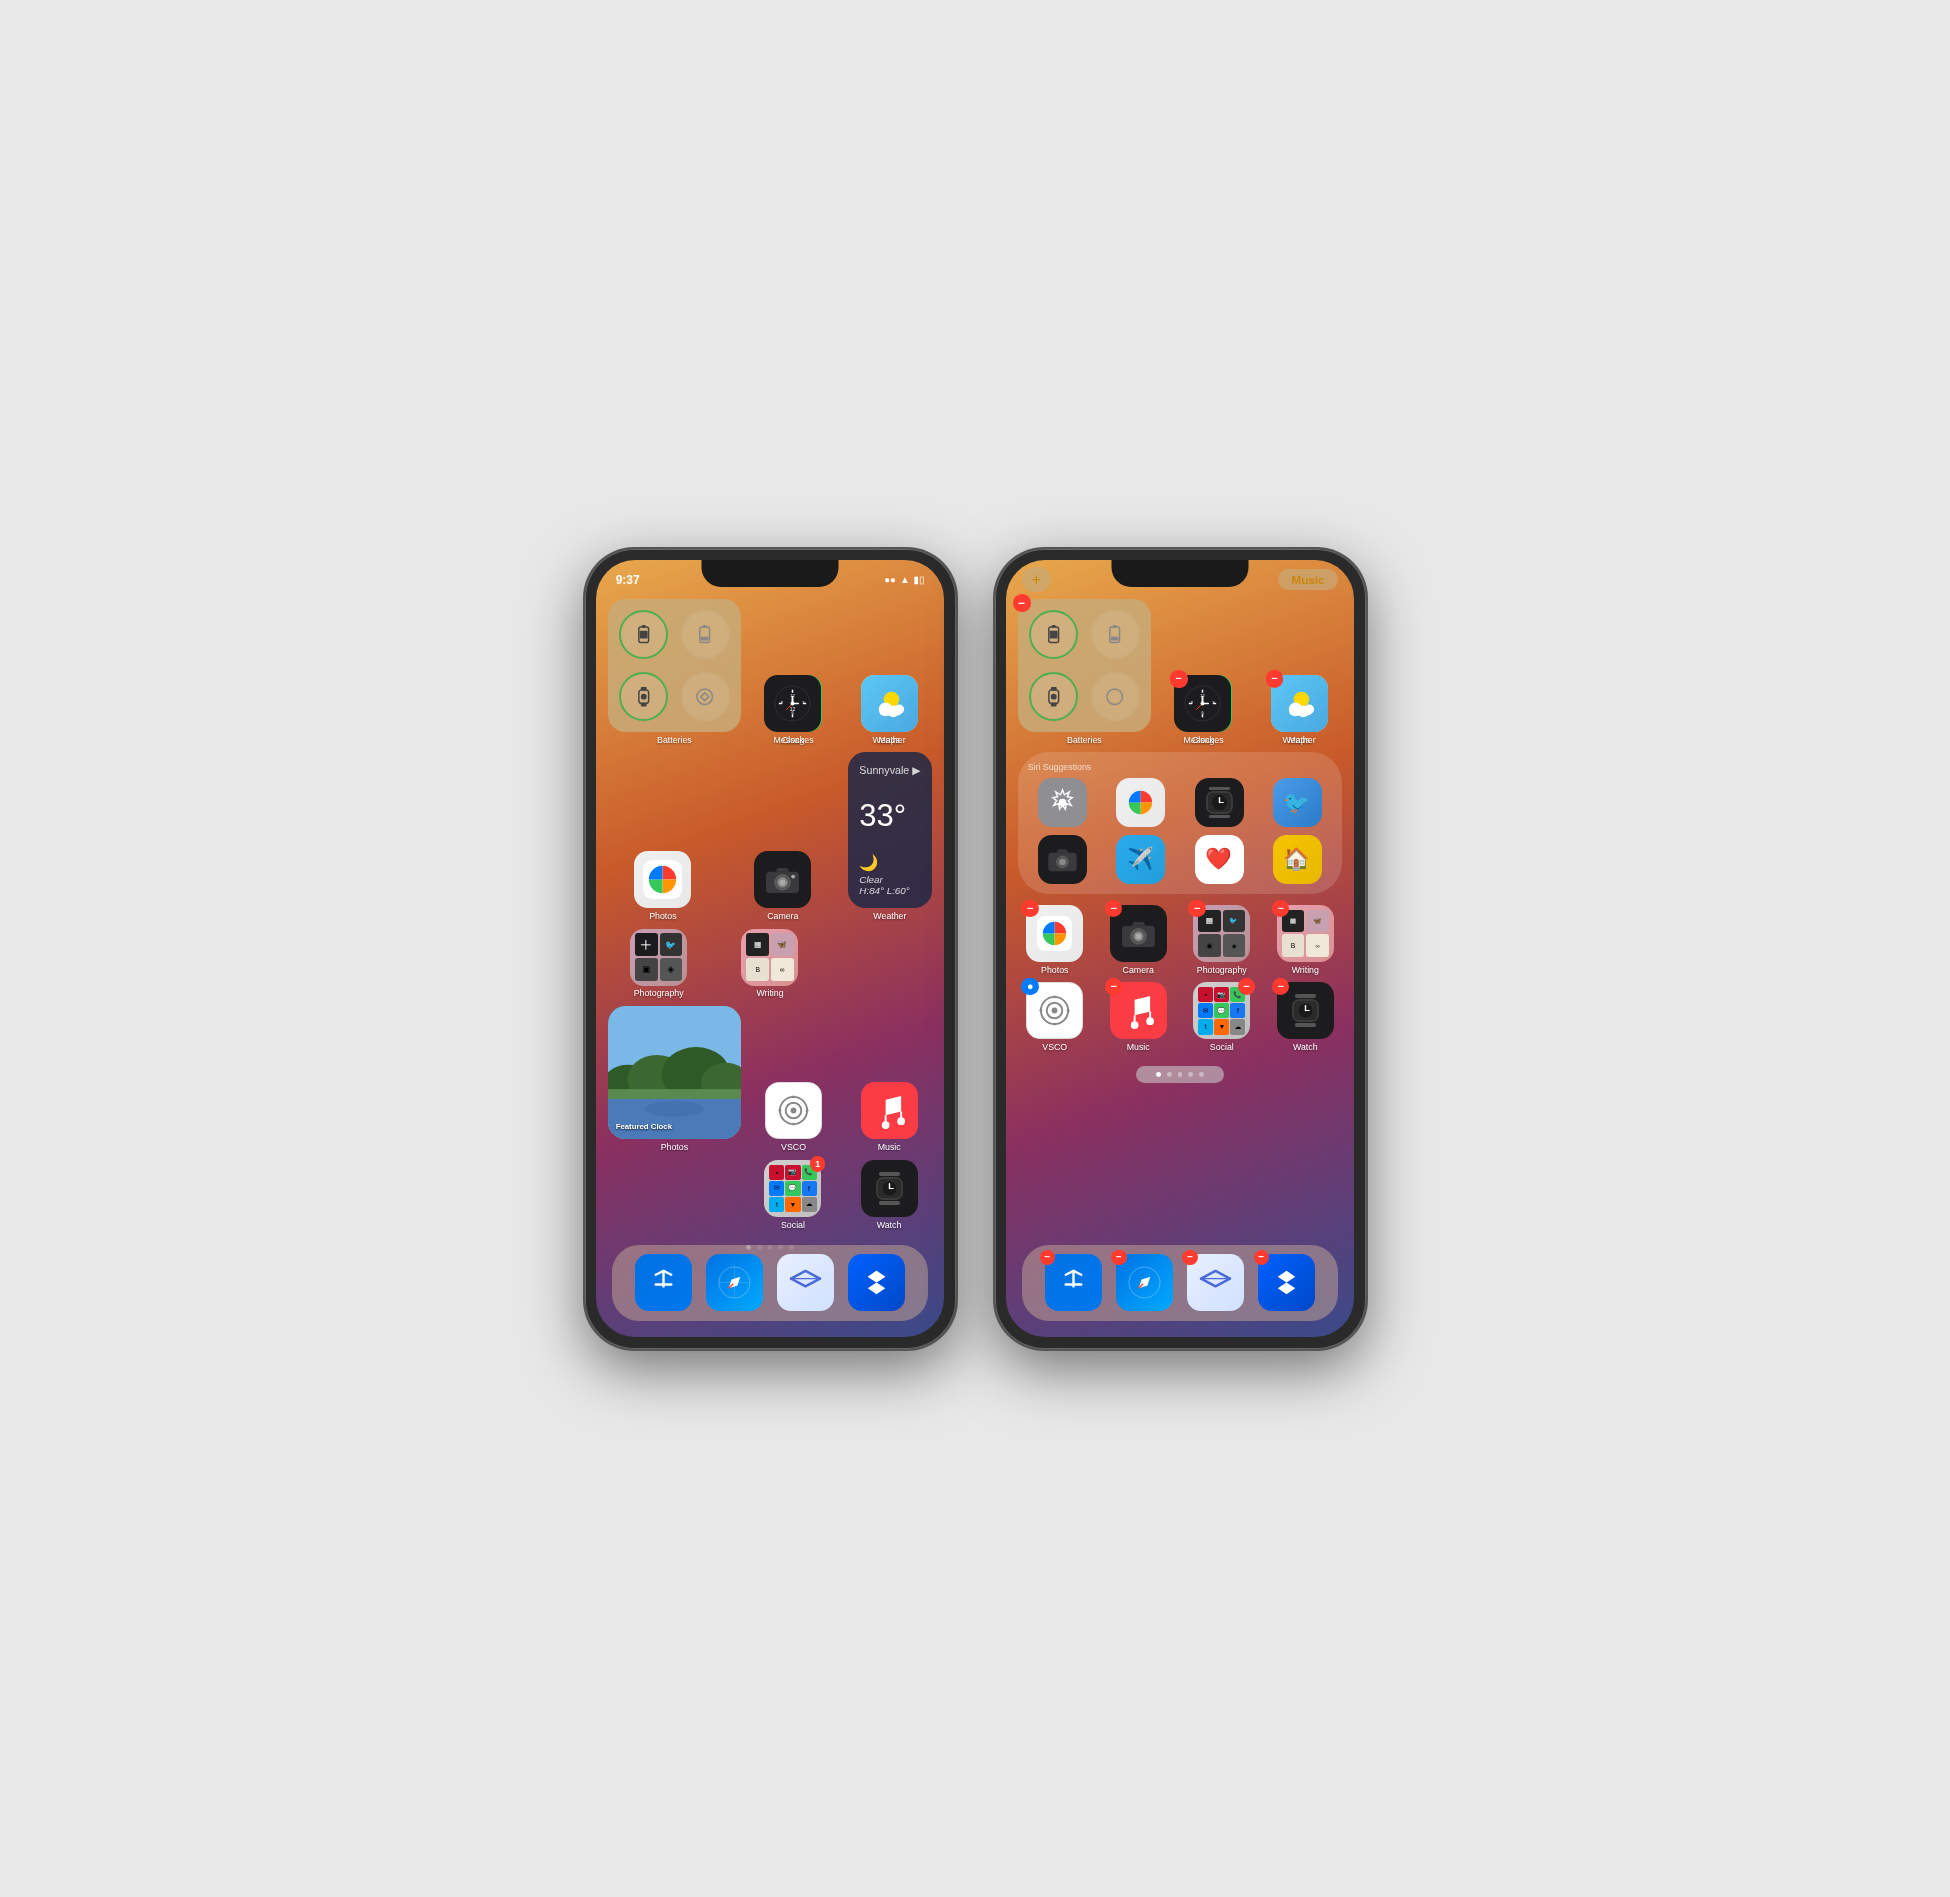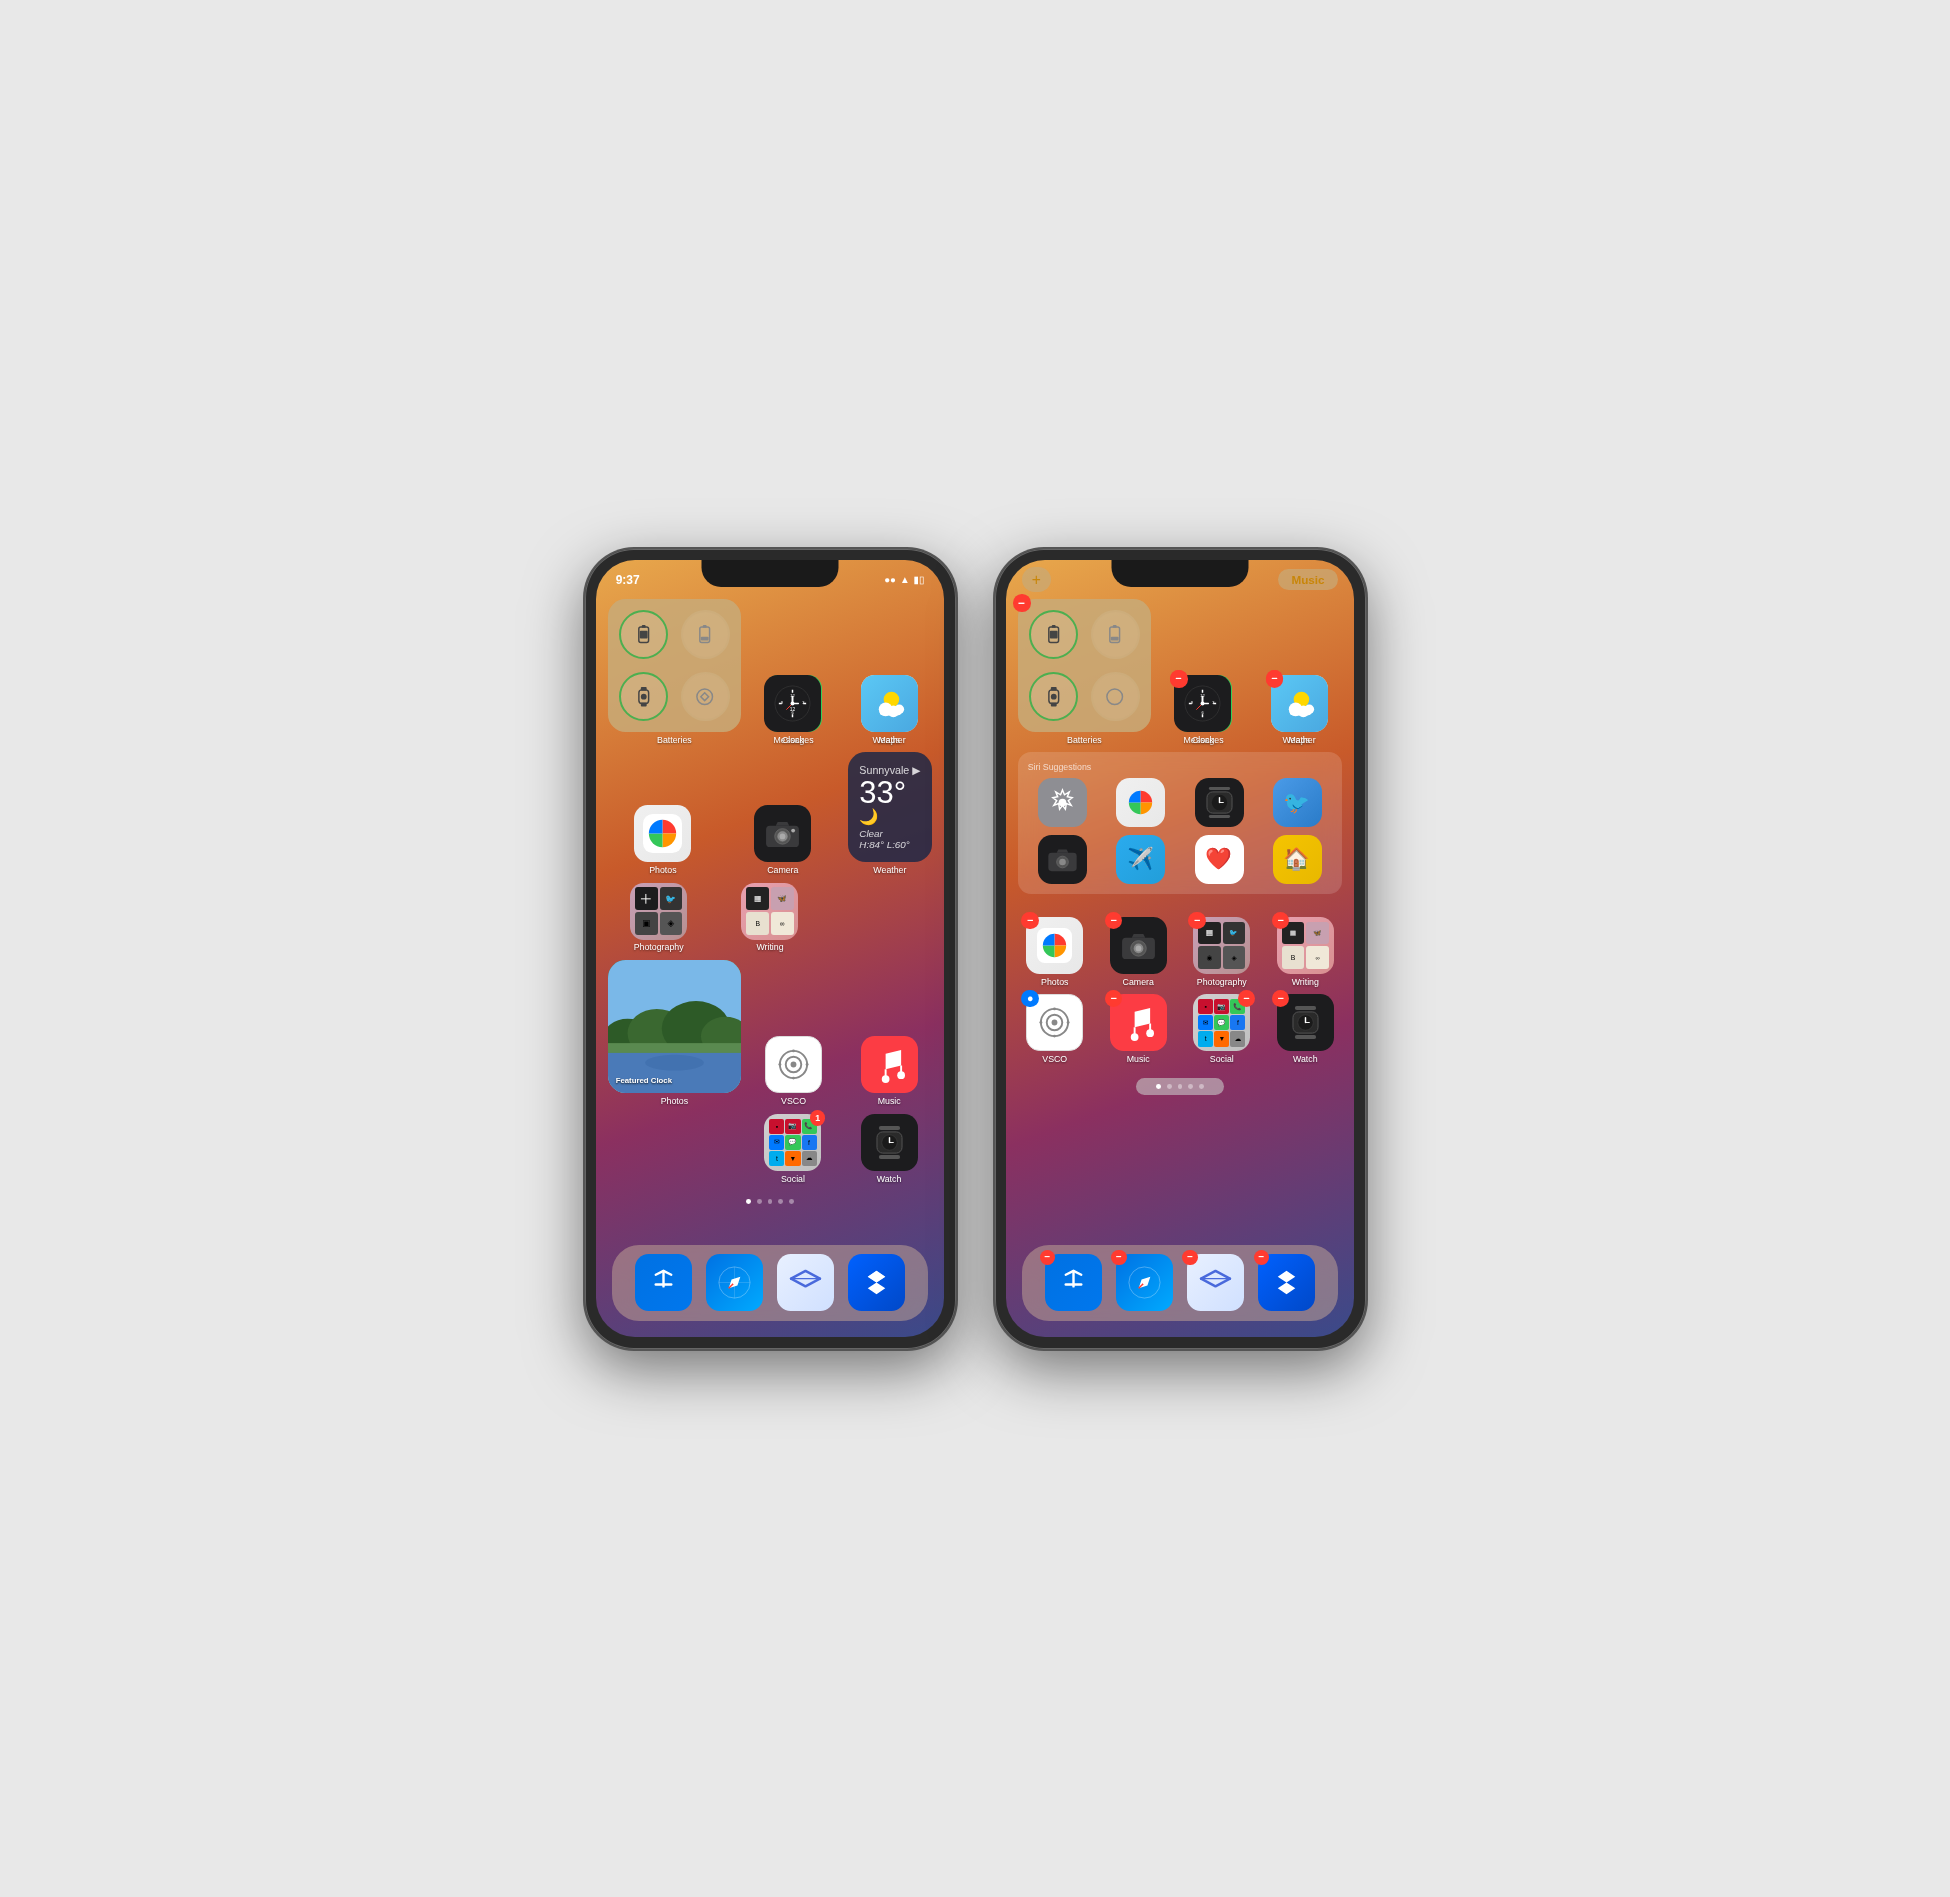--- a/index.html
+++ b/index.html
@@ -160,20 +160,21 @@
     
     .weather-widget {
       background: rgba(30,40,70,0.85);
       border-radius: 17.6px;
       padding: 11.7px;
       flex: 1;
       height: 133px;
       display: flex;
       flex-direction: column;
       justify-content: center;
+      gap: 23px;
     }
 
     .weather-city {
       font-size: 10.7px;
       color: rgba(255,255,255,0.8);
       font-weight: 500;
     }
 
     .weather-temp {
       font-size: 31px;
@@ -330,23 +331,23 @@
       justify-content: center;
       font-size: 15.6px;
       color: #c8860a;
       font-weight: 300;
     }
 
     
     .siri-widget {
       background: rgba(255,255,255,0.15);
       backdrop-filter: blur(9.8px);
-      border-radius: 13px;
+      border-radius: 31px;
       padding: 9.8px;
-      margin-bottom: 23px;
+      margin-bottom: 11px;
     }
 
     .siri-label {
       font-size: 8.8px;
       color: rgba(255,255,255,0.7);
       margin-bottom: 5.9px;
       font-weight: 500;
     }
 
     .siri-grid {

